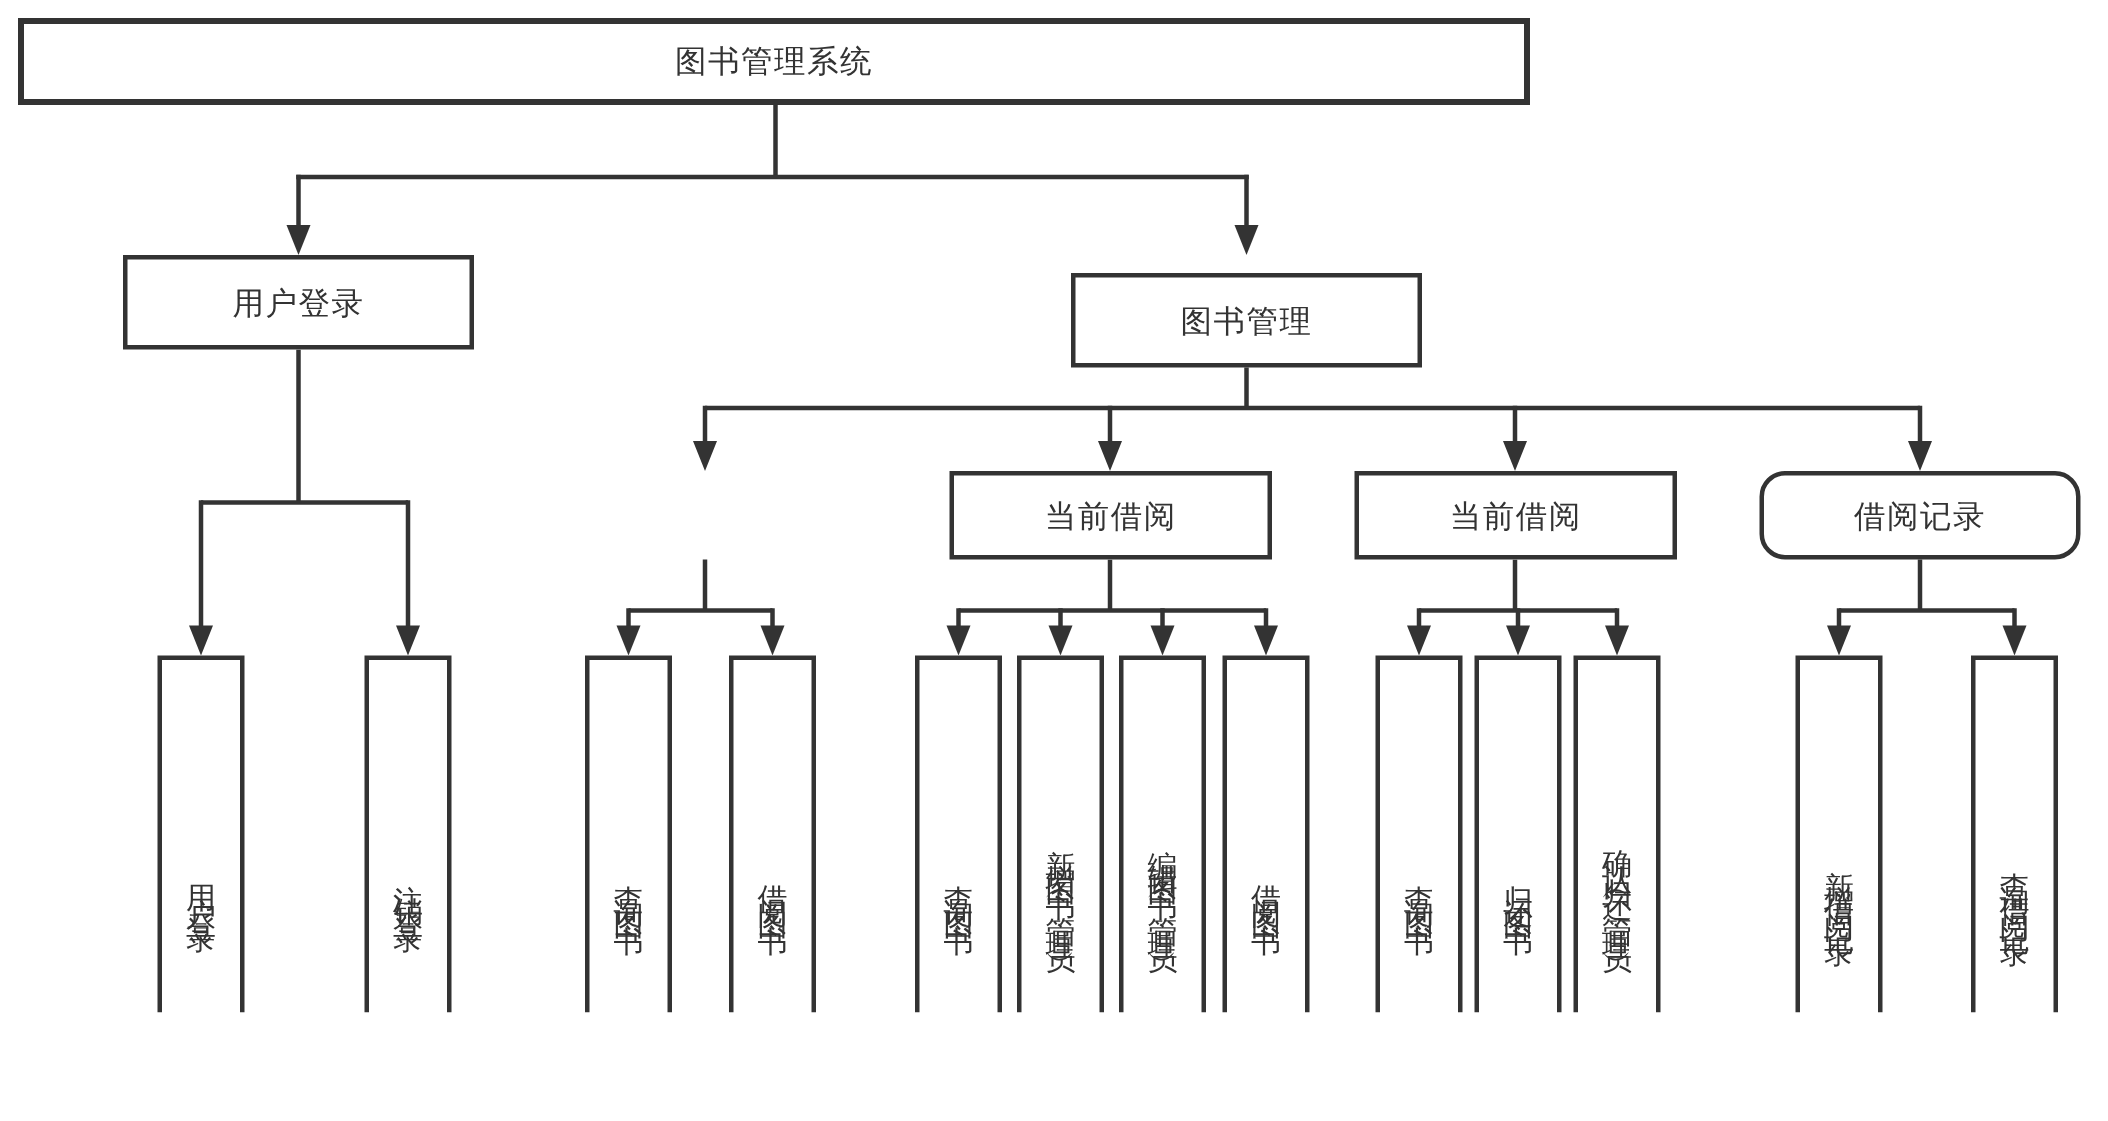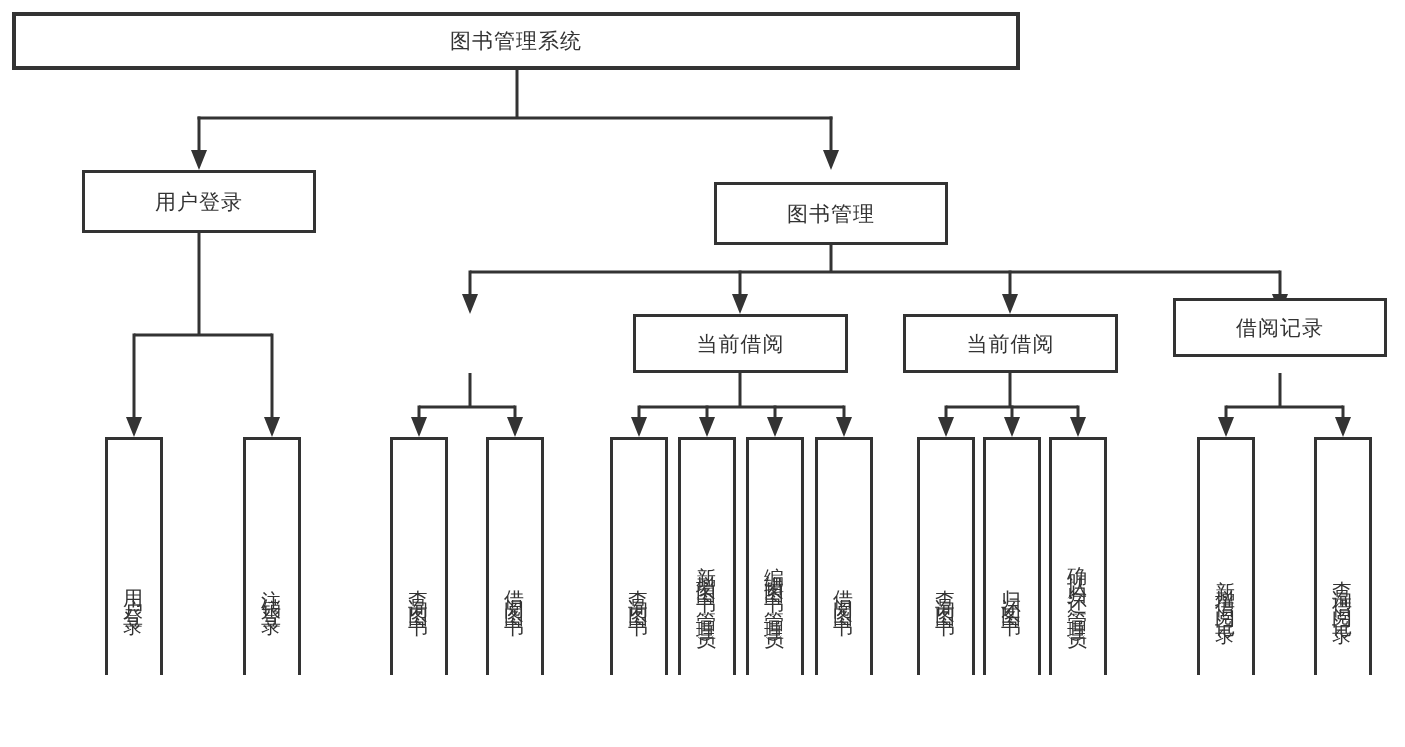--- a/index.html
+++ b/index.html
@@ -21,21 +21,21 @@
     justify-content:center;
     color:#333333;
   }
   .hnode{font-size:21px;letter-spacing:1px;}
   #nr{left:12px;top:12px;width:1008px;height:58px;border-width:4px;}
   #na{left:82px;top:170px;width:234px;height:63px;}
   #nb{left:714px;top:170px;width:234px;height:63px;margin-top:12px;}
   #n1{left:363px;top:314px;width:215px;height:59px;}
   #n2{left:633px;top:314px;width:215px;height:59px;}
   #n3{left:903px;top:314px;width:215px;height:59px;}
-  #n4{left:1173px;top:298px;width:214px;height:59px;}
+  #n4{left:1173px;top:314px;width:214px;height:59px;border-radius:17px;}
   .leaf{top:437px;width:58px;height:300px;}
   .vtext{
     writing-mode:vertical-rl;
     text-orientation:mixed;
     font-size:20px;
     letter-spacing:9px;
     margin-bottom:-9px;
     white-space:nowrap;
     color:#333333;
   }

